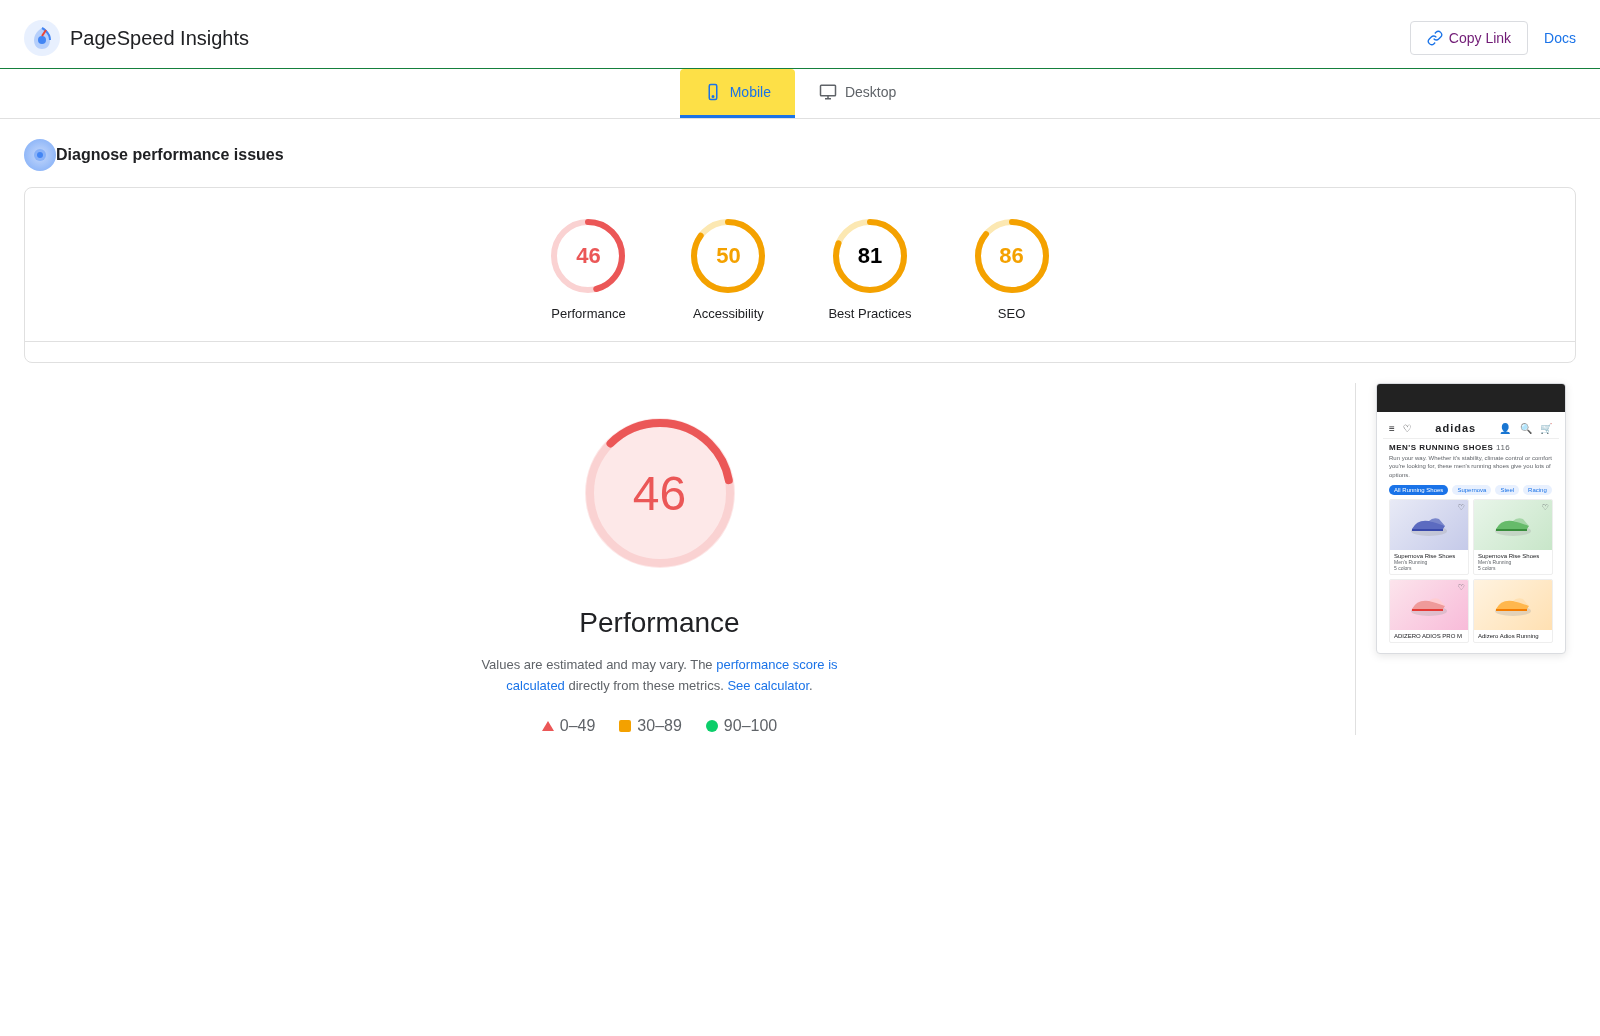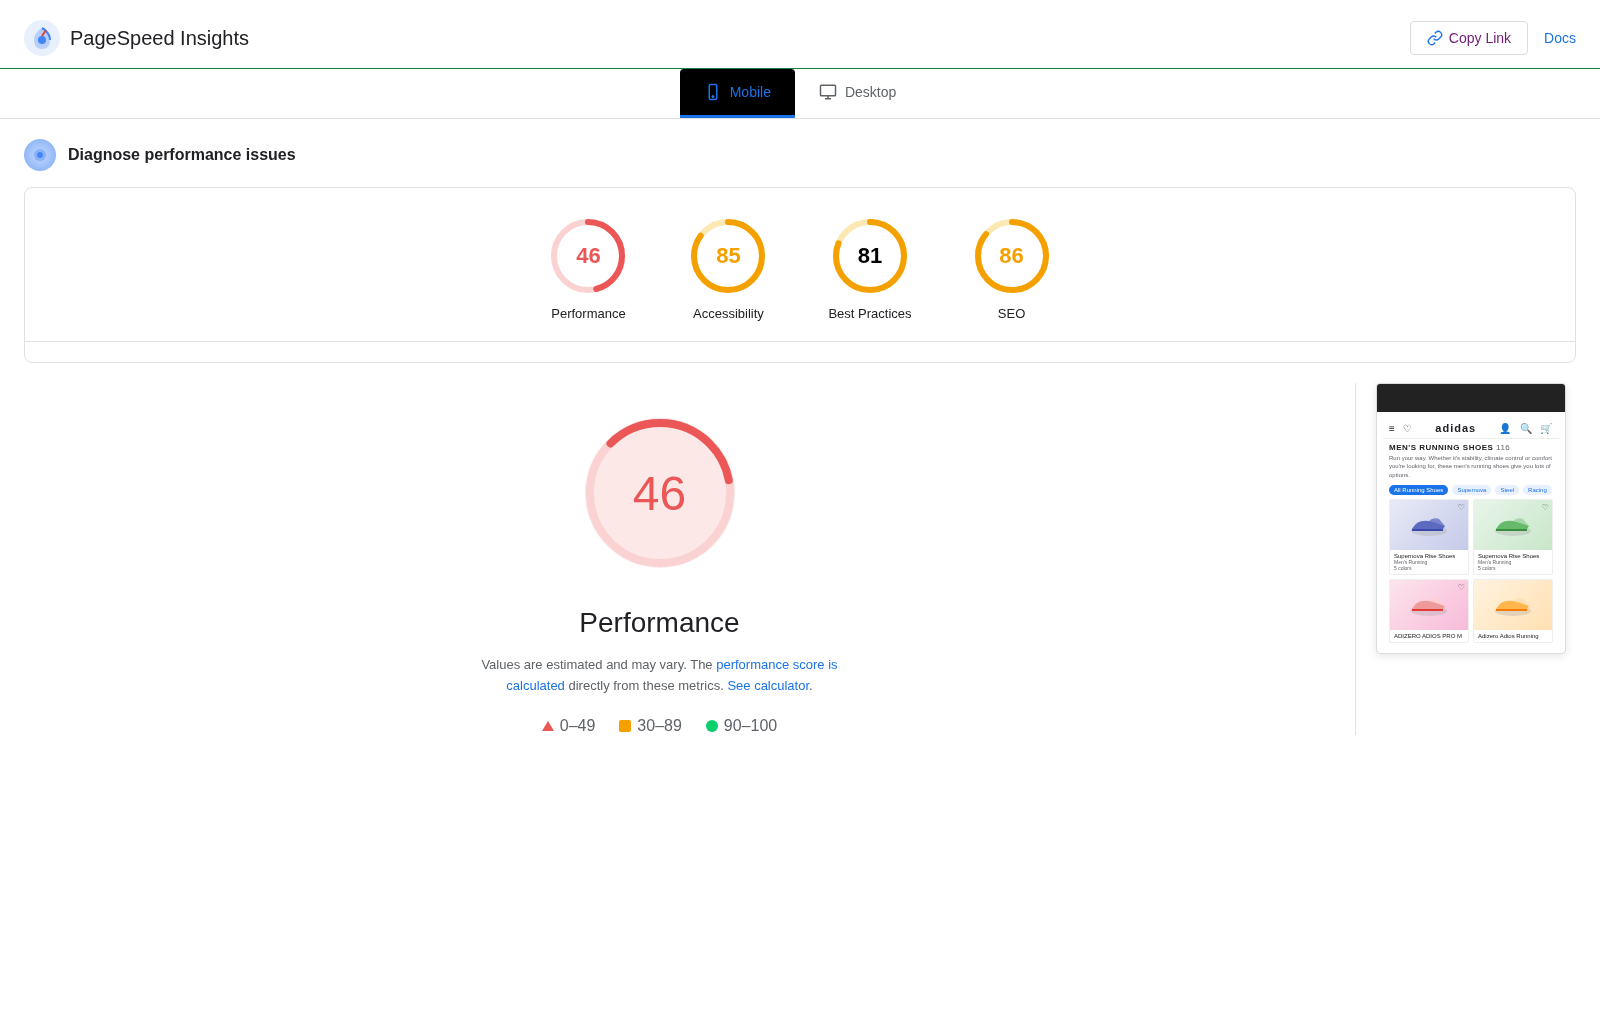--- a/index.html
+++ b/index.html
@@ -71,29 +71,28 @@
       font-size: 14px;
       cursor: pointer;
       color: #5f6368;
       border-bottom: 3px solid transparent;
       font-weight: 500;
       text-decoration: none;
     }
     .tab.active {
       color: #1a73e8;
       border-bottom: 3px solid #1a73e8;
-      background: #000000;
+      background: #fde047;
       border-radius: 4px 4px 0 0;
     }
 
     
     .section-heading {
       display: flex;
       align-items: center;
-      gap: 12px;
       padding: 20px 24px 16px;
     }
     .heading-icon {
       width: 32px;
       height: 32px;
       border-radius: 50%;
       background: radial-gradient(circle, #c5d8fb, #7baaf7);
       display: flex;
       align-items: center;
       justify-content: center;
@@ -425,21 +424,21 @@
       </div>
       <span class="score-label">Performance</span>
     </div>
 
     <div class="score-item">
       <div class="score-circle">
         <svg viewBox="0 0 80 80">
           <circle cx="40" cy="40" r="34" fill="none" stroke="#fce8b2" stroke-width="6"></circle>
           <circle cx="40" cy="40" r="34" fill="none" stroke="#f4a100" stroke-width="6" stroke-dasharray="213.6" stroke-dashoffset="32" stroke-linecap="round"></circle>
         </svg>
-        <span class="score-num" style="color:#f4a100">85</span>
+        <span class="score-num" style="color:#f4a100">50</span>
       </div>
       <span class="score-label">Accessibility</span>
     </div>
 
     <div class="score-item">
       <div class="score-circle">
         <svg viewBox="0 0 80 80">
           <circle cx="40" cy="40" r="34" fill="none" stroke="#fce8b2" stroke-width="6"></circle>
           <circle cx="40" cy="40" r="34" fill="none" stroke="#f4a100" stroke-width="6" stroke-dasharray="213.6" stroke-dashoffset="40.6" stroke-linecap="round"></circle>
         </svg>

